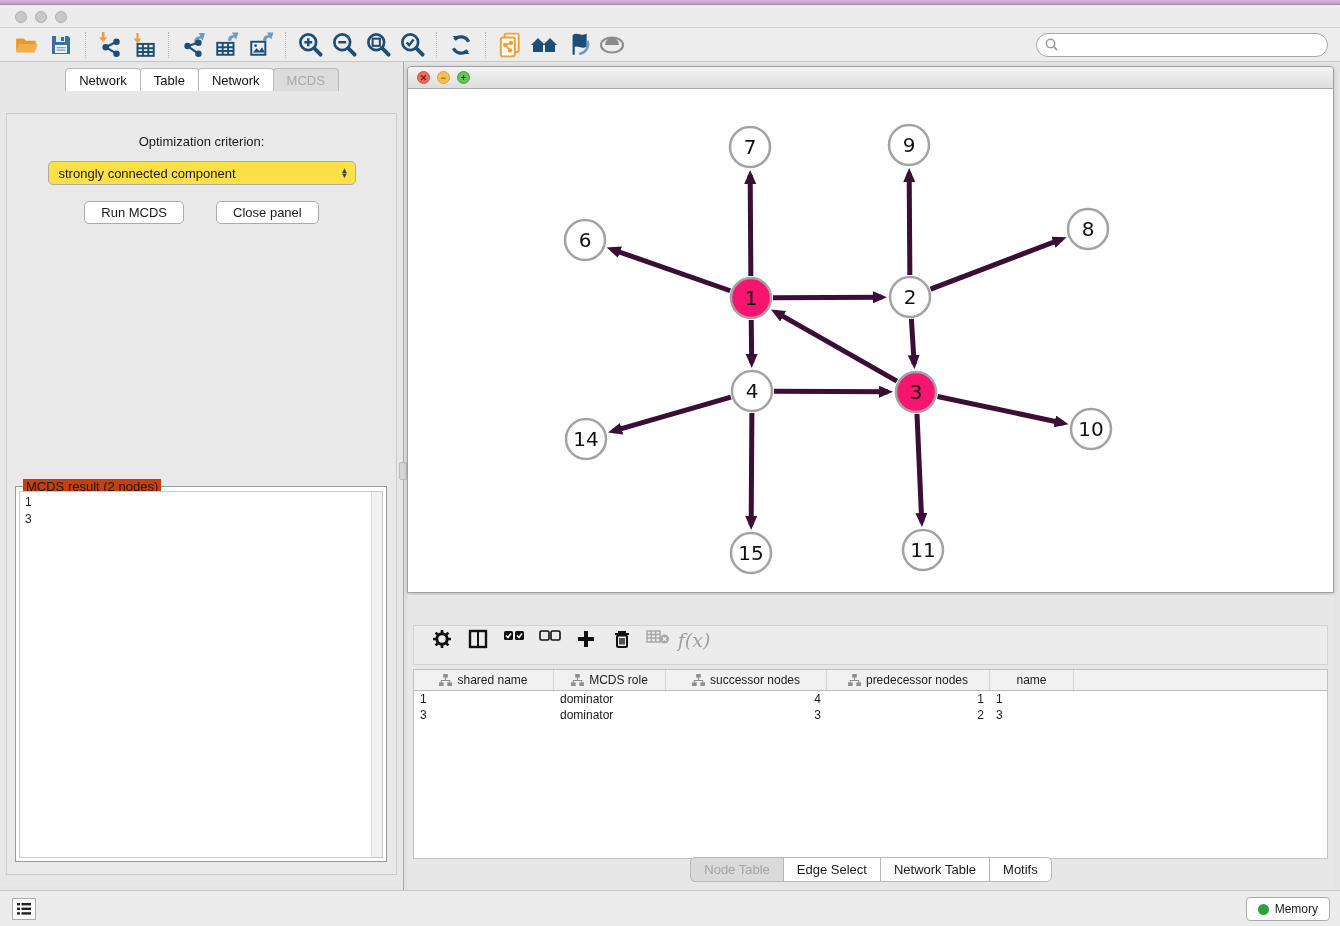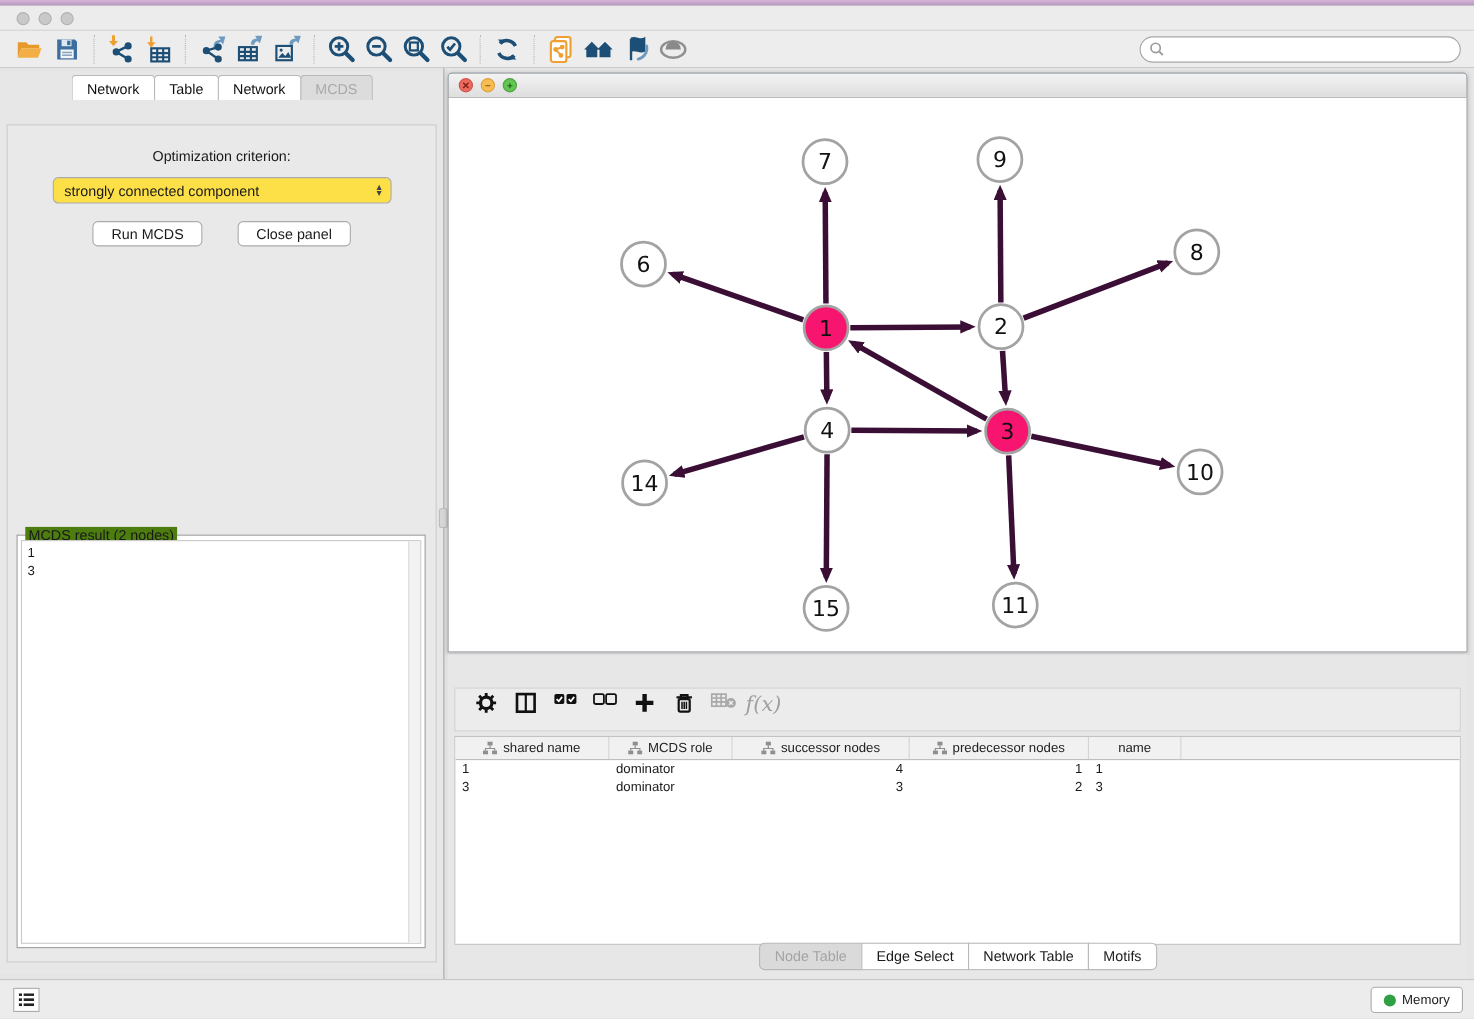--- a/index.html
+++ b/index.html
@@ -32,21 +32,21 @@
   .cp-tabs { display:flex; justify-content:center; margin-top:4px; position:relative; z-index:2; }
   .cp-tab { background:#fff; border:1px solid #b9b9b9; border-bottom:none; padding:4px 13px 3px; font-size:13px; color:#111; border-radius:4px 4px 0 0; margin-right:-1px; cursor:pointer; }
   .cp-tab.selected { background:#dcdcdc; color:#a9a9a9; }
   .cp-body { position:absolute; left:6px; top:49px; width:391px; height:762px; background:#e9e9e9; border:1px solid #cccccc; }
   .opt-label { text-align:center; margin-top:20px; font-size:13px; }
   .dropdown { margin:12px auto 16px; width:308px; height:24px; background:#fde047; border:1px solid #ababab; border-radius:5px; display:flex; align-items:center; padding:0 6px 0 10px; font-size:13px; cursor:pointer; }
   .dd-stepper { margin-left:auto; display:flex; flex-direction:column; align-items:center; line-height:5px; color:#444; font-size:8px; }
   .btn-row { display:flex; justify-content:center; gap:32px; margin-top:13px; }
   .btn { background:#fff; border:1px solid #ababab; border-radius:5px; height:23px; padding:0 16px; font-size:13px; display:flex; align-items:center; cursor:pointer; }
   .result-box { position:absolute; left:8px; top:372px; width:372px; height:376px; border:1px solid #9a9a9a; background:#fff; }
-  .result-legend { position:absolute; top:-8px; left:7px; background:#4d7c0f; padding:0 3px; font-size:13px;text-decoration:underline; }
+  .result-legend { position:absolute; top:-8px; left:7px; background:#c2410c; padding:0 3px; font-size:13px;text-decoration:underline; }
   .result-inner { position:absolute; left:3px; top:4px; right:3px; bottom:3px; background:#fff; border:1px solid #c9c9c9; }
   .result-text { padding:2px 5px; font-size:12px; line-height:17px; white-space:pre-line; }
   .result-scroll { position:absolute; top:0; right:0; bottom:0; width:11px; background:#f2f2f2; border-left:1px solid #dcdcdc; }
 
   
   .v-splitter { position:absolute; left:403px; top:0; width:4px; height:828px; background:#e0e0e0; border-left:1px solid #aaa; }
   .v-handle { position:absolute; left:-5px; top:400px; width:8px; height:18px; background:#d6d6d6; border:1px solid #bbb; border-radius:2px; }
 
   
   .network-window { position:absolute; left:407px; top:4px; width:927px; height:527px; background:#fff; border:1px solid #9aa0a6; border-radius:4px 4px 0 0; box-shadow:0 1px 4px rgba(0,0,0,0.18); }

